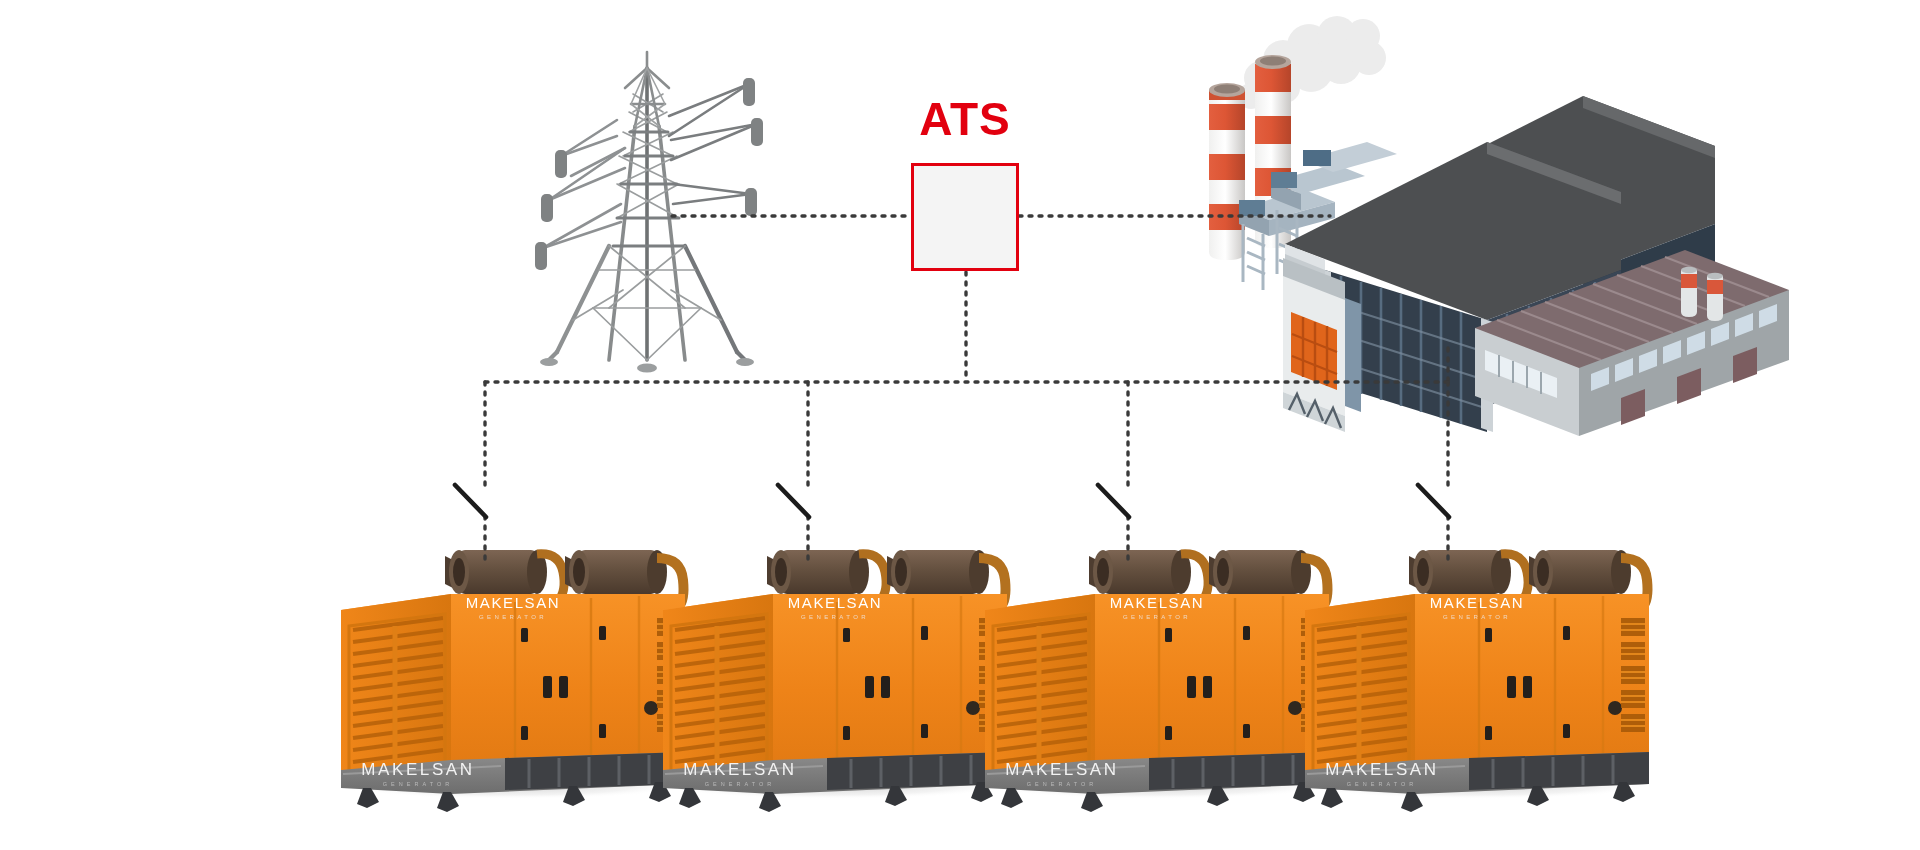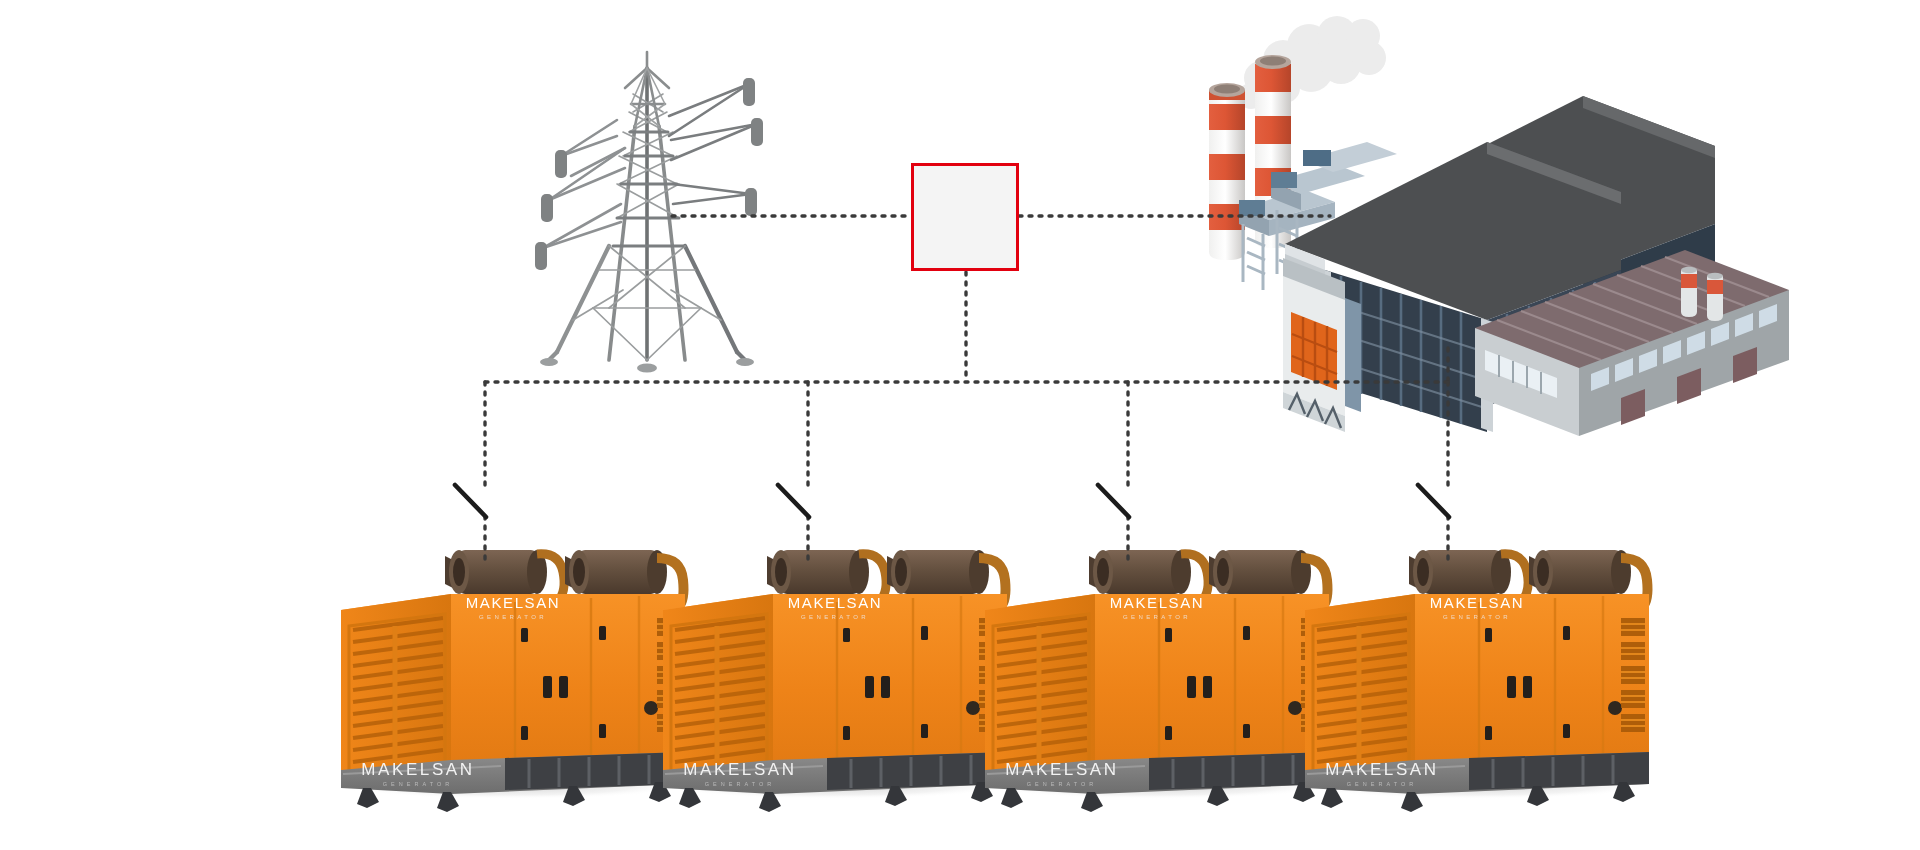--- a/index.html
+++ b/index.html
@@ -559,14 +559,15 @@
       <line x1="1098" y1="485" x2="1129" y2="517"></line>
       <line x1="1418" y1="485" x2="1449" y2="517"></line>
     </g>
 
     <g stroke="#1c1c1c" stroke-width="4.6" stroke-linecap="round" fill="none">
       <line x1="966" y1="245" x2="1000" y2="213"></line>
     </g>
   </svg>
 
   <div class="ats-box"></div>
+  <div class="ats-label">ATS</div>
 
 </div>
 
 </body></html>

